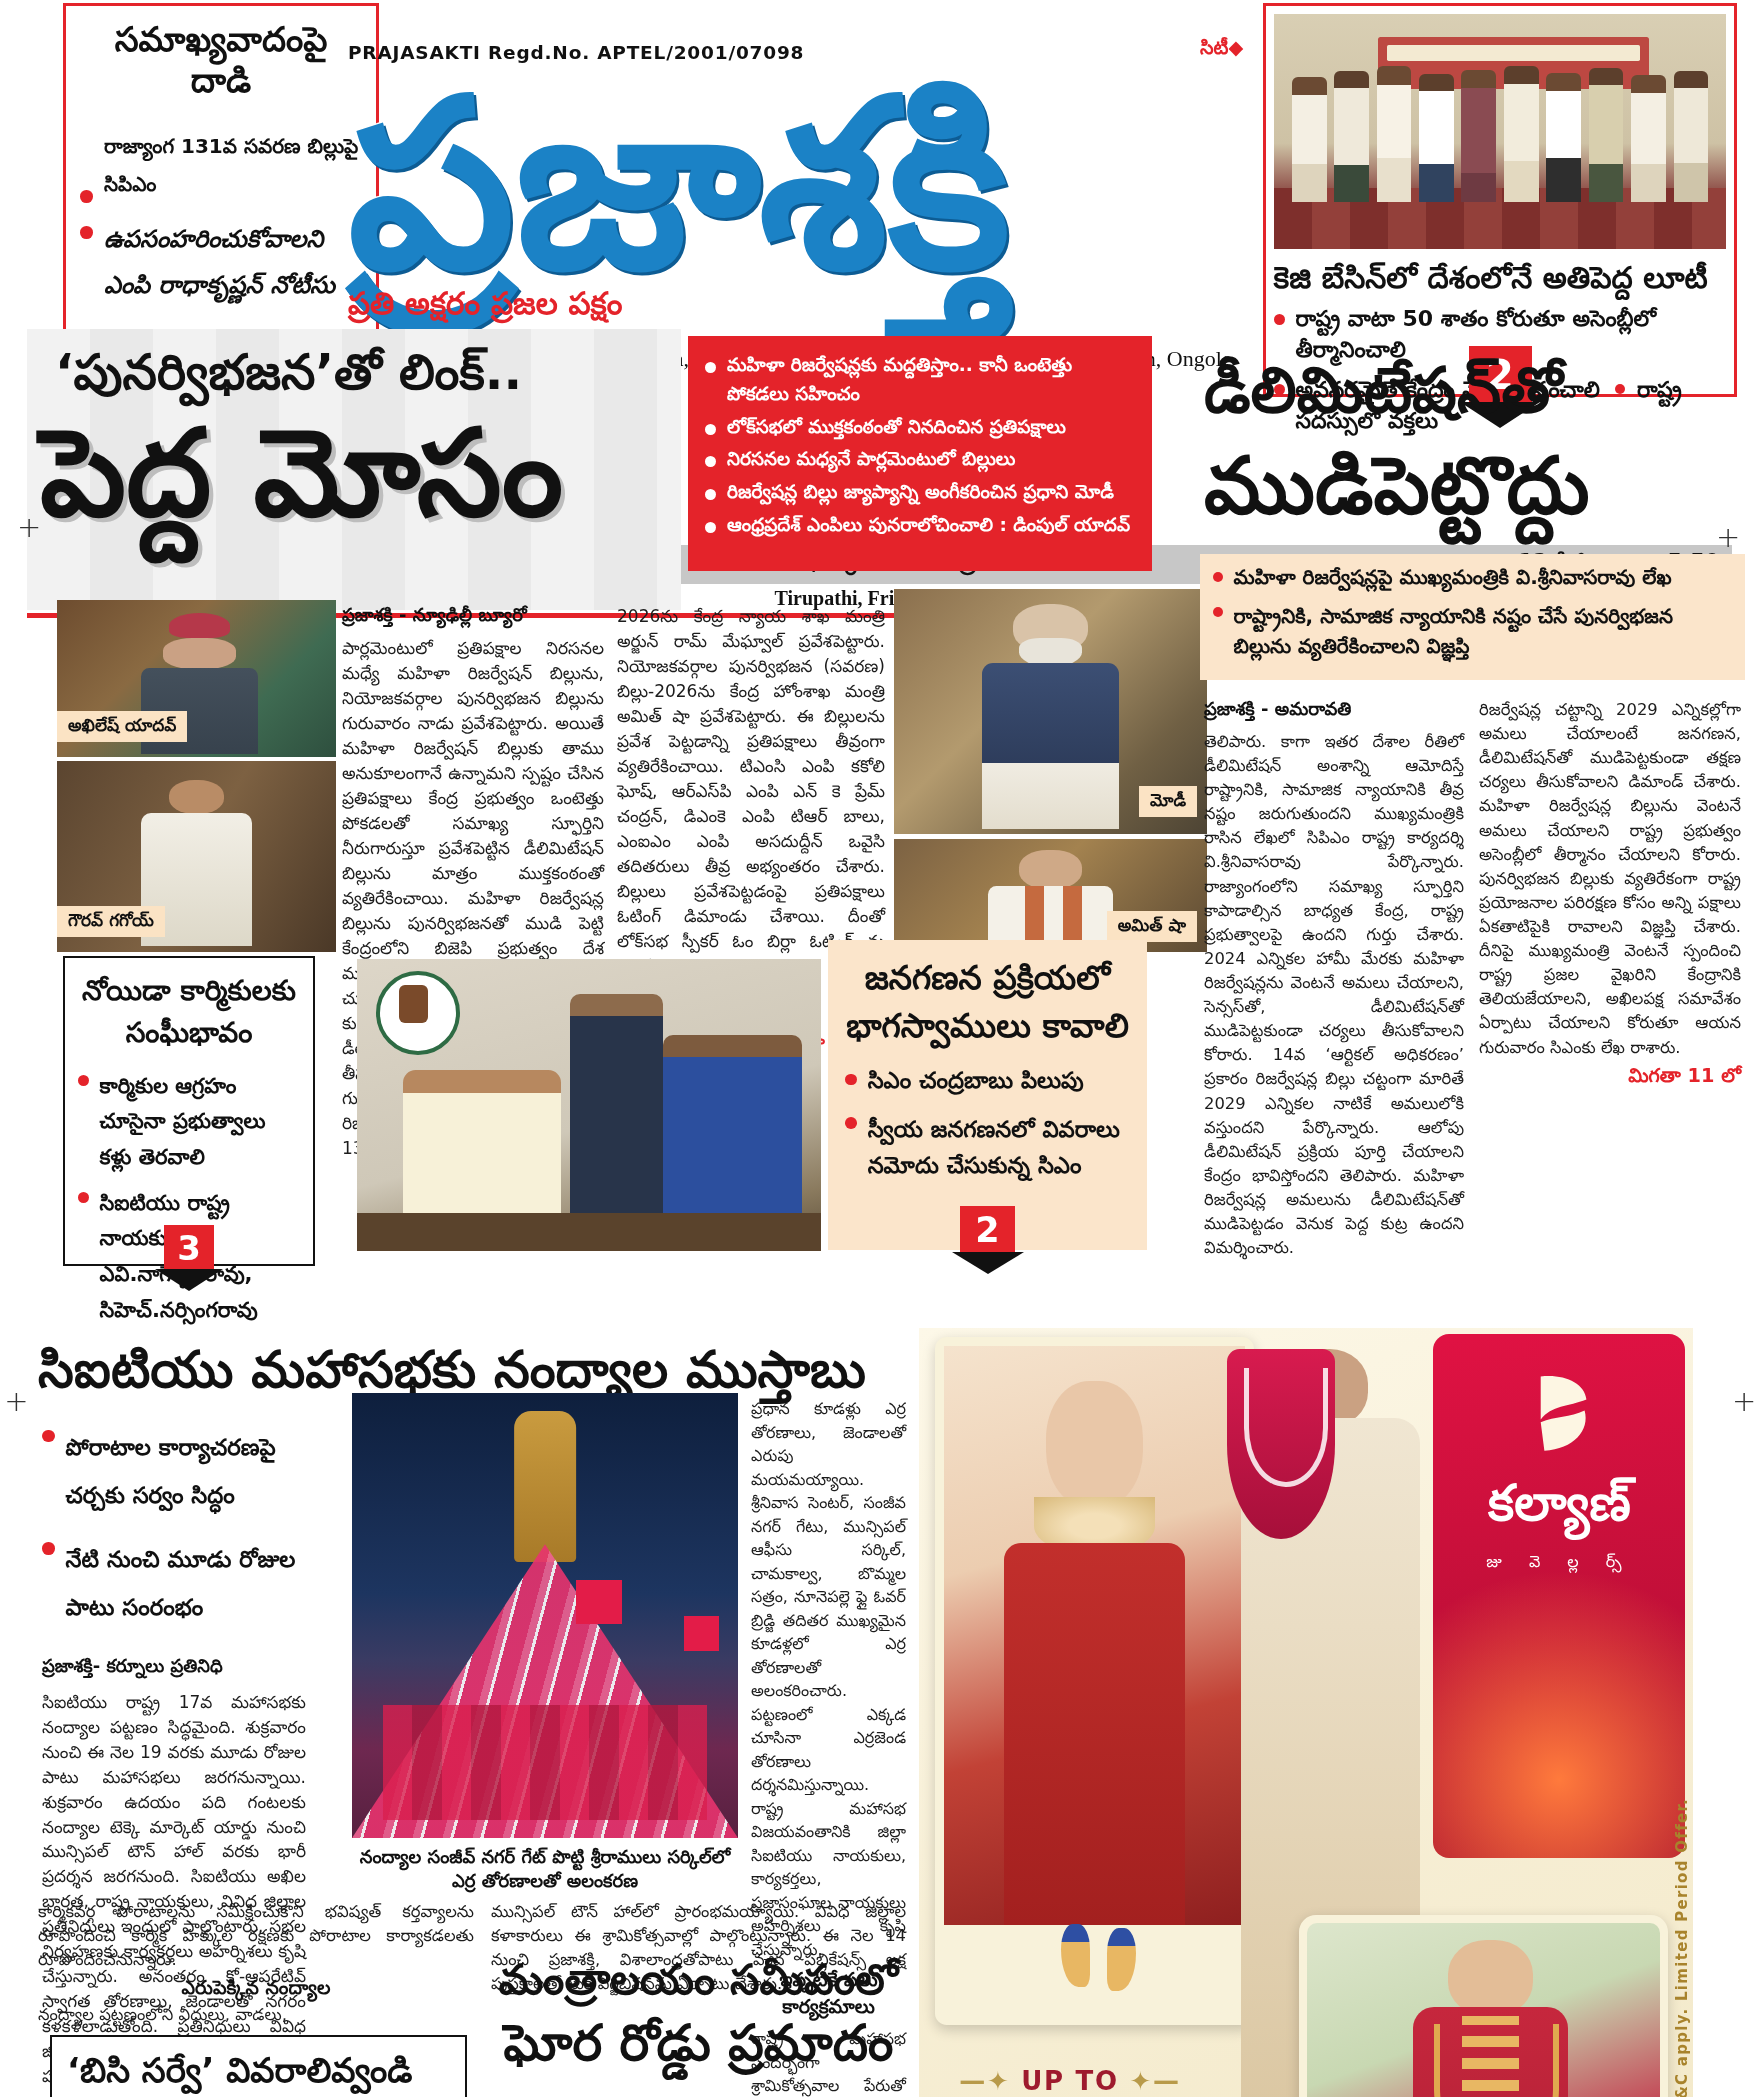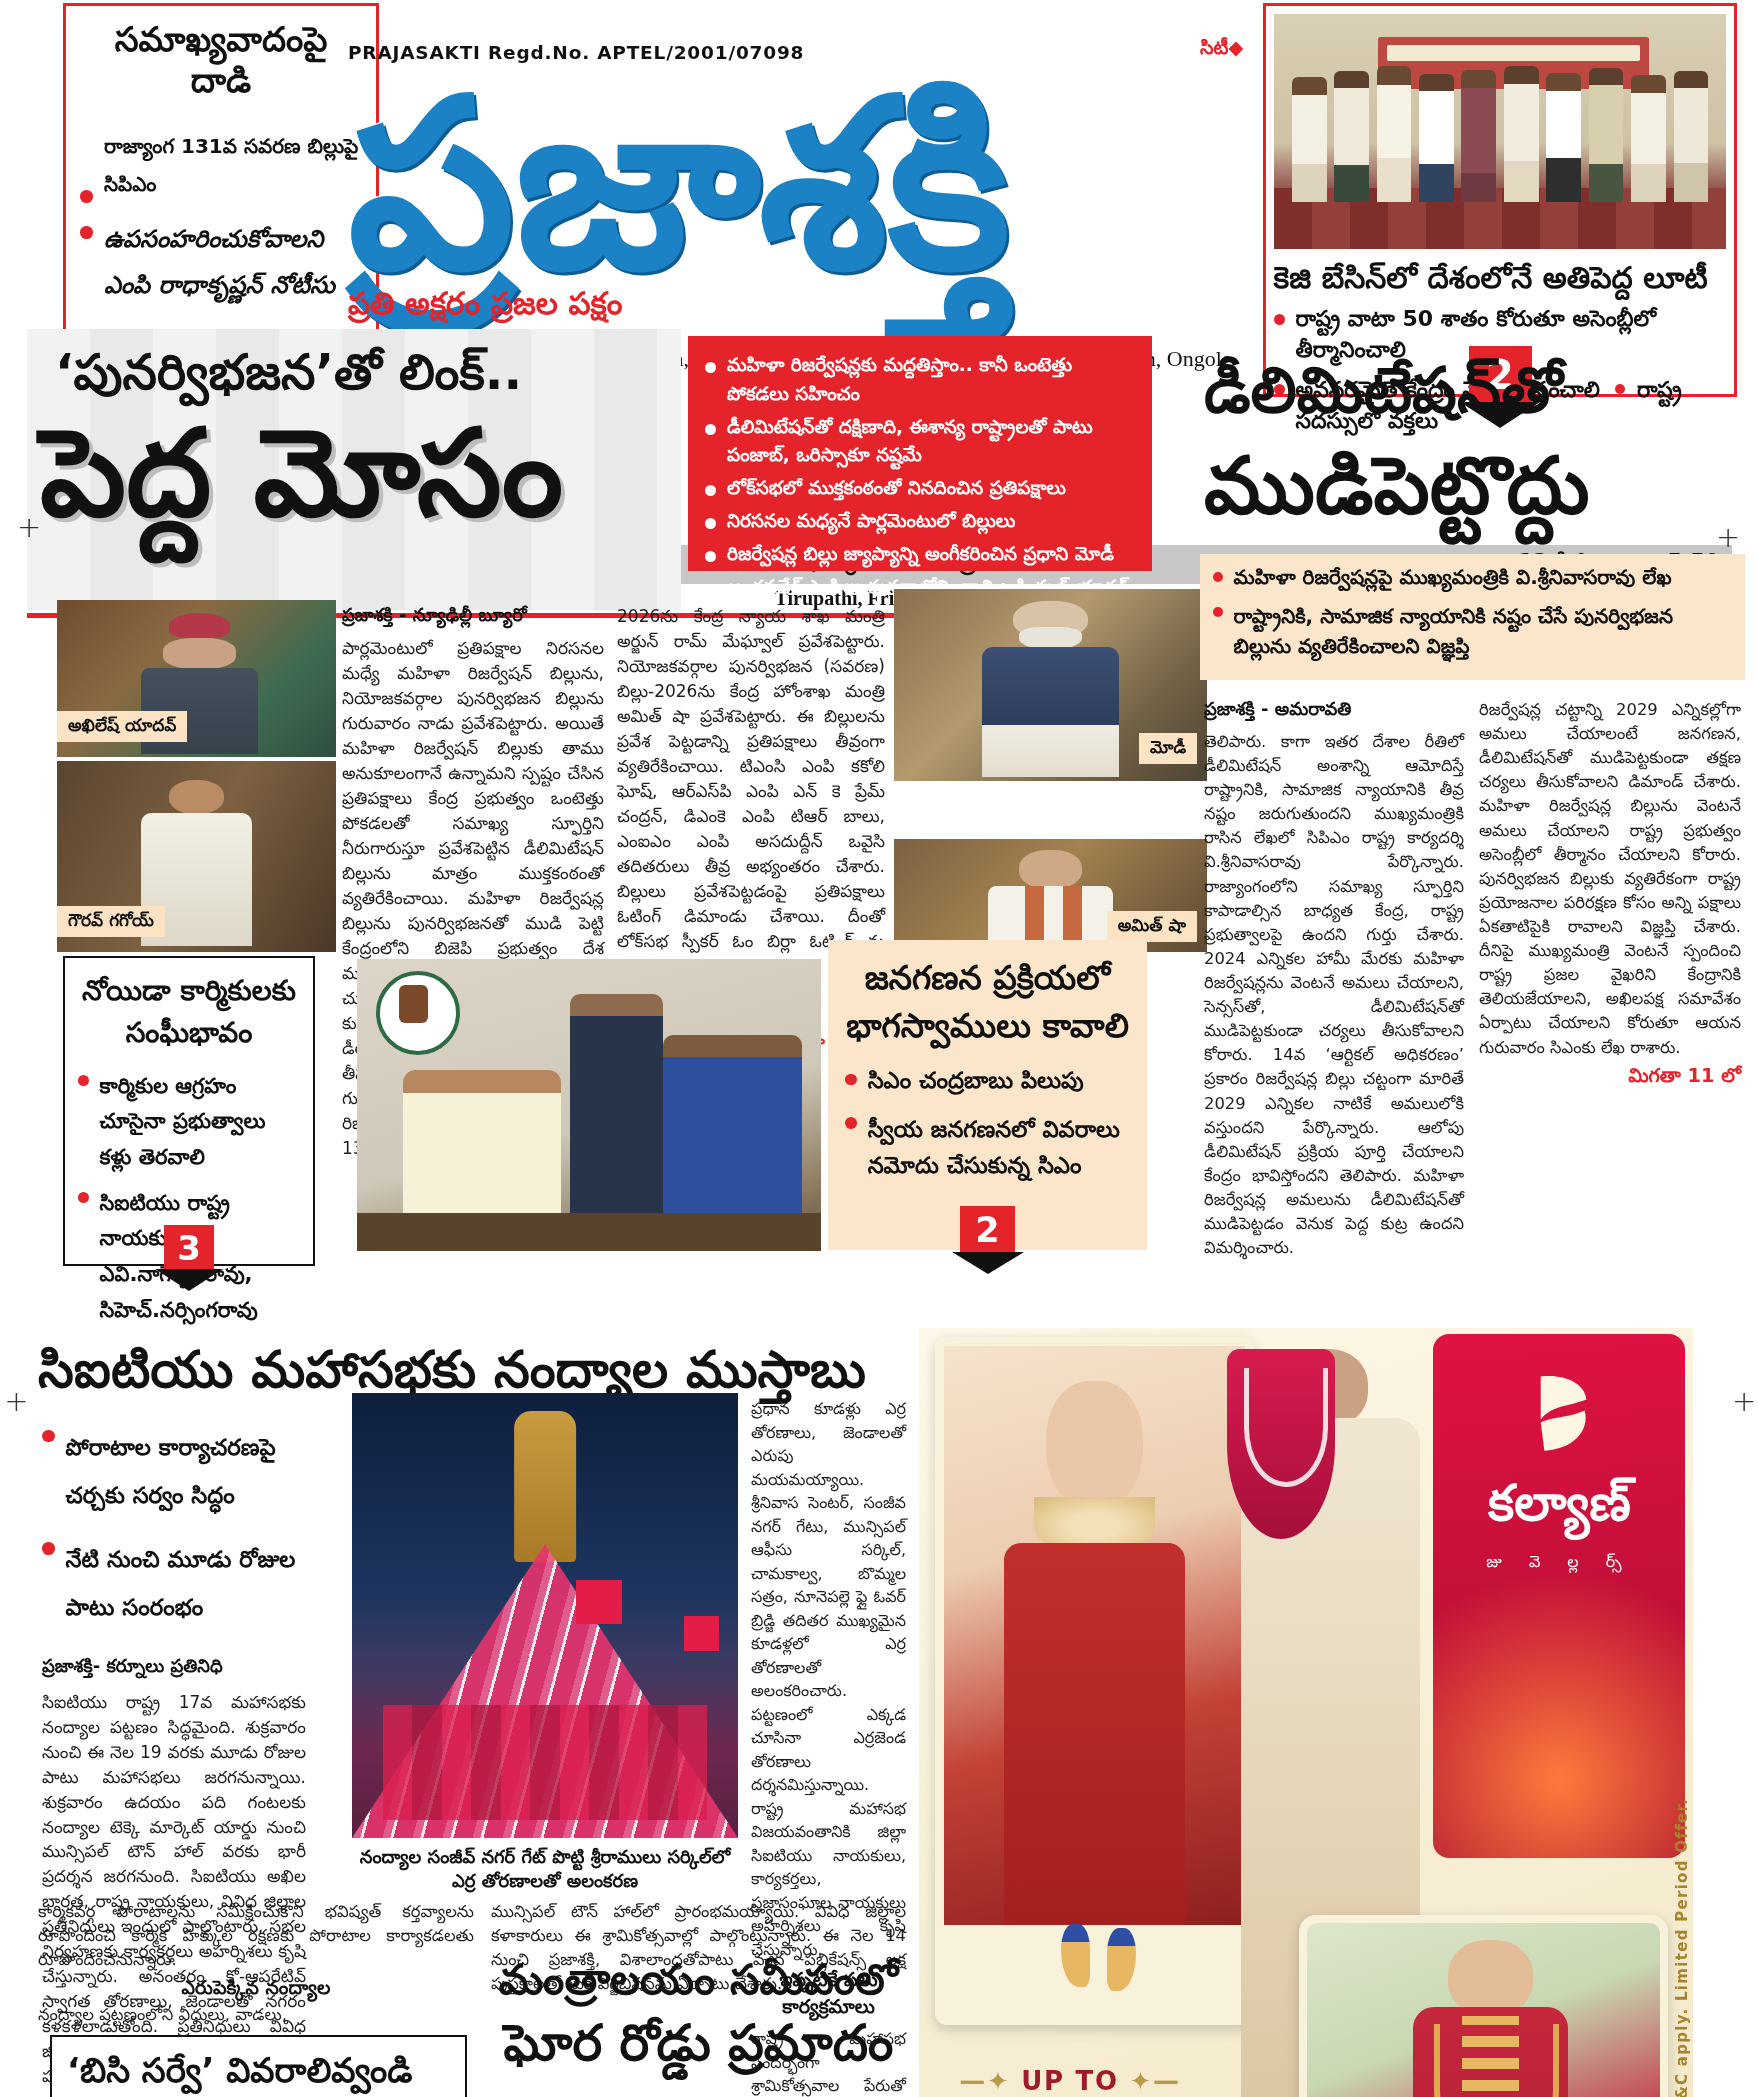--- a/index.html
+++ b/index.html
@@ -128,24 +128,20 @@
   <div class="abs" style="left:55px;top:344px;width:629px;font-weight:bold;font-size:49px;">‘పునర్విభజన’తో లింక్..</div>
   <div class="abs" style="left:40px;top:413px;width:654px;font-weight:bold;font-size:121px;line-height:1.0;text-shadow:4.2px 4.2px 0 #bdbdbd;">పెద్ద మోసం</div>
 
   <div class="abs redpanel" style="left:688px;top:336px;width:464px;height:235px;padding:15px 17px;box-sizing:border-box;">
     <div class="b-item">
         <span class="wdot"></span>
         <span style="font-weight:bold;font-size:18.5px;line-height:1.55;">మహిళా రిజర్వేషన్లకు మద్దతిస్తాం.. కానీ ఒంటెత్తు పోకడలు సహించం</span>
       </div>
     <div class="b-item" style="margin-top:4.2px;">
         <span class="wdot"></span>
-        <span style="font-weight:bold;font-size:18.5px;line-height:1.55;">డీలిమిటేషన్‌తో దక్షిణాది, ఈశాన్య రాష్ట్రాలతో పాటు పంజాబ్, ఒరిస్సాకూ నష్టమే</span>
-      </div>
-    <div class="b-item" style="margin-top:4.2px;">
-        <span class="wdot"></span>
         <span style="font-weight:bold;font-size:18.5px;line-height:1.55;">లోక్‌సభలో ముక్తకంఠంతో నినదించిన ప్రతిపక్షాలు</span>
       </div>
     <div class="b-item" style="margin-top:4.2px;">
         <span class="wdot"></span>
         <span style="font-weight:bold;font-size:18.5px;line-height:1.55;">నిరసనల మధ్యనే పార్లమెంటులో బిల్లులు</span>
       </div>
     <div class="b-item" style="margin-top:4.2px;">
         <span class="wdot"></span>
         <span style="font-weight:bold;font-size:18.5px;line-height:1.55;">రిజర్వేషన్ల బిల్లు జ్యాప్యాన్ని అంగీకరించిన ప్రధాని మోడీ</span>
       </div>
@@ -169,21 +165,21 @@
 
   <div class="abs" style="left:342px;top:604px;width:262px;">
     <div class="byline">ప్రజాశక్తి - న్యూఢిల్లీ బ్యూరో</div>
     <div class="body-text" style="margin-top:5.9px;">పార్లమెంటులో ప్రతిపక్షాల నిరసనల మధ్యే మహిళా రిజర్వేషన్ బిల్లును, నియోజకవర్గాల పునర్విభజన బిల్లును గురువారం నాడు ప్రవేశపెట్టారు. అయితే మహిళా రిజర్వేషన్ బిల్లుకు తాము అనుకూలంగానే ఉన్నామని స్పష్టం చేసిన ప్రతిపక్షాలు కేంద్ర ప్రభుత్వం ఒంటెత్తు పోకడలతో సమాఖ్య స్ఫూర్తిని నీరుగారుస్తూ ప్రవేశపెట్టిన డీలిమిటేషన్ బిల్లును మాత్రం ముక్తకంఠంతో వ్యతిరేకించాయి. మహిళా రిజర్వేషన్ల బిల్లును పునర్విభజనతో ముడి పెట్టి కేంద్రంలోని బిజెపి ప్రభుత్వం దేశ మహిళలను మోసగించాలని చూస్తుందని, ఇలా ముడిపెట్టడమే పెద్ద కుట్ర అని కేంద్రం తీరును నిలదీశాయి. డీలిమిటేషన్ బిల్లును వెనక్కి తీసుకోవాల్సిందేనని డిమాండ్ చేశాయి. గురువారం లోక్‌సభలో మహిళా రిజర్వేషన్లకు సంబంధించిన రాజ్యాంగ 131వ సవరణ బిల్లును</div>
   </div>
   <div class="abs" style="left:617px;top:604px;width:268px;">
     <div class="body-text">2026ను కేంద్ర న్యాయ శాఖ మంత్రి అర్జున్ రామ్ మేఘ్వాల్ ప్రవేశపెట్టారు. నియోజకవర్గాల పునర్విభజన (సవరణ) బిల్లు-2026ను కేంద్ర హోంశాఖ మంత్రి అమిత్ షా ప్రవేశపెట్టారు. ఈ బిల్లులను ప్రవేశ పెట్టడాన్ని ప్రతిపక్షాలు తీవ్రంగా వ్యతిరేకించాయి. టిఎంసి ఎంపి కకోలి ఘోష్, ఆర్‌ఎస్‌పి ఎంపి ఎన్ కె ప్రేమ్ చంద్రన్, డిఎంకె ఎంపి టిఆర్ బాలు, ఎంఐఎం ఎంపి అసదుద్దీన్ ఒవైసి తదితరులు తీవ్ర అభ్యంతరం చేశారు. బిల్లులు ప్రవేశపెట్టడంపై ప్రతిపక్షాలు ఓటింగ్ డిమాండు చేశాయి. దీంతో లోక్‌సభ స్పీకర్ ఓం బిర్లా ఓటింగ్ ను నిర్వహించారు. 333 మంది ఎంపిలు ఓటింగ్‌లో పాల్గొనగా.. అను కూలంగా 207, వ్యతిరేకంగా 126 ఓట్లు</div>
     <div style="text-align:right;margin-top:2.5px;"><span class="cont">మిగతా 11 లో</span></div>
   </div>
 
-  <div class="photo" style="left:894px;top:589px;width:313px;height:192px;background:linear-gradient(135deg,#8a6f4d 0%,#b39a6e 40%,#706044 75%,#4d4434 100%);">
+  <div class="photo" style="left:894px;top:589px;width:313px;height:245px;background:linear-gradient(135deg,#8a6f4d 0%,#b39a6e 40%,#706044 75%,#4d4434 100%);">
     <div class="abs" style="left:38%;top:6%;width:24%;height:20%;background:#d9c3a8;border-radius:45%;"></div>
     <div class="abs" style="left:40%;top:20%;width:20%;height:12%;background:#e8e4da;border-radius:40% 40% 60% 60%;"></div>
     <div class="abs" style="left:28%;top:30%;width:44%;height:68%;background:linear-gradient(180deg,#3c4f74 0%,#2e3d5c 60%,#f0ece2 60%,#e3ddcd 100%);border-radius:11px 11px 0 0;"></div>
     <span class="plabel" style="right:10px;bottom:17px;">మోడీ</span>
   </div>
   <div class="photo" style="left:894px;top:839px;width:313px;height:113px;background:linear-gradient(135deg,#7c6243 0%,#a3824f 45%,#5c4a33 100%);">
     <div class="abs" style="left:40%;top:10%;width:20%;height:34%;background:#cfa987;border-radius:45%;"></div>
     <div class="abs" style="left:30%;top:42%;width:40%;height:58%;background:linear-gradient(90deg,#f4f1e8 0 30%,#c56a3f 30% 45%,#f4f1e8 45% 60%,#c56a3f 60% 75%,#f4f1e8 75% 100%);border-radius:8.4px 8.4px 0 0;"></div>
     <span class="plabel" style="right:10px;bottom:10px;">అమిత్ షా</span>
   </div>

